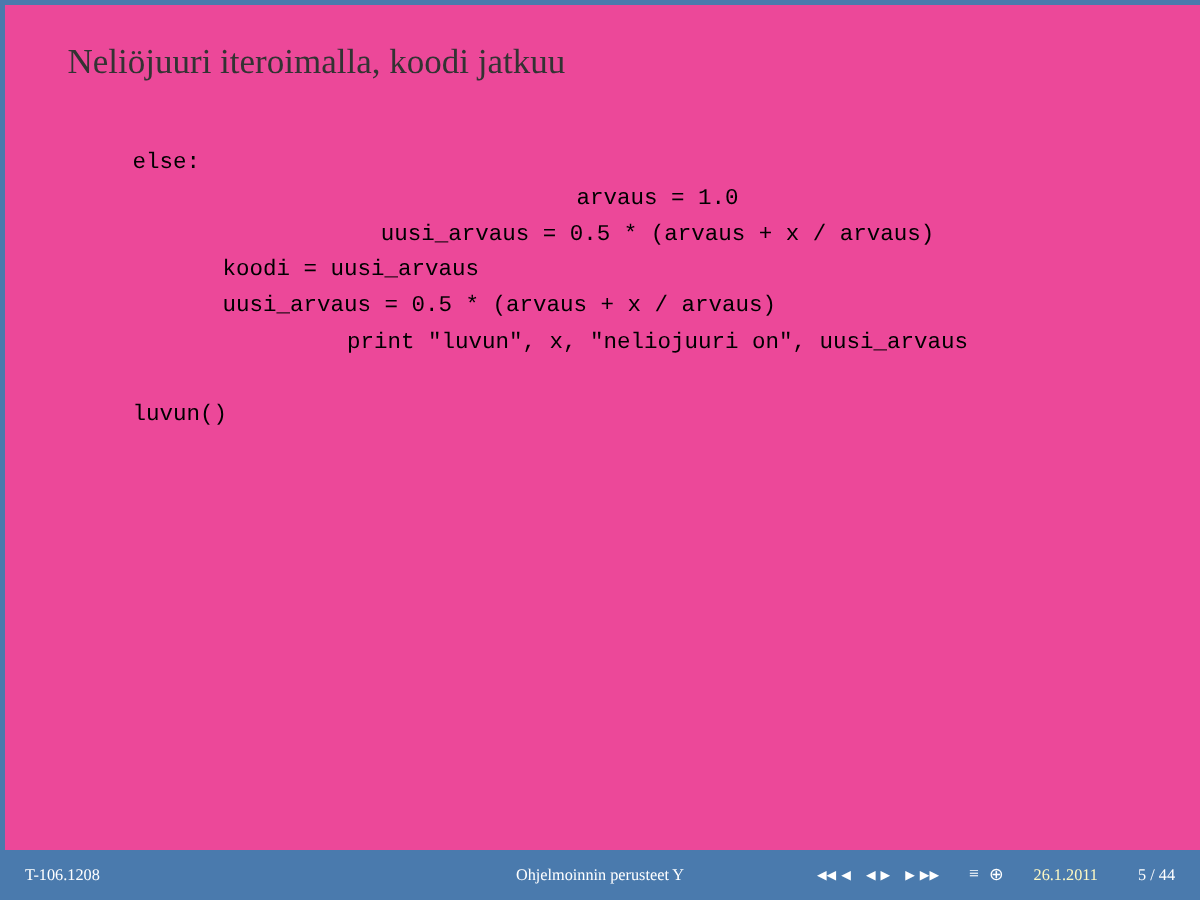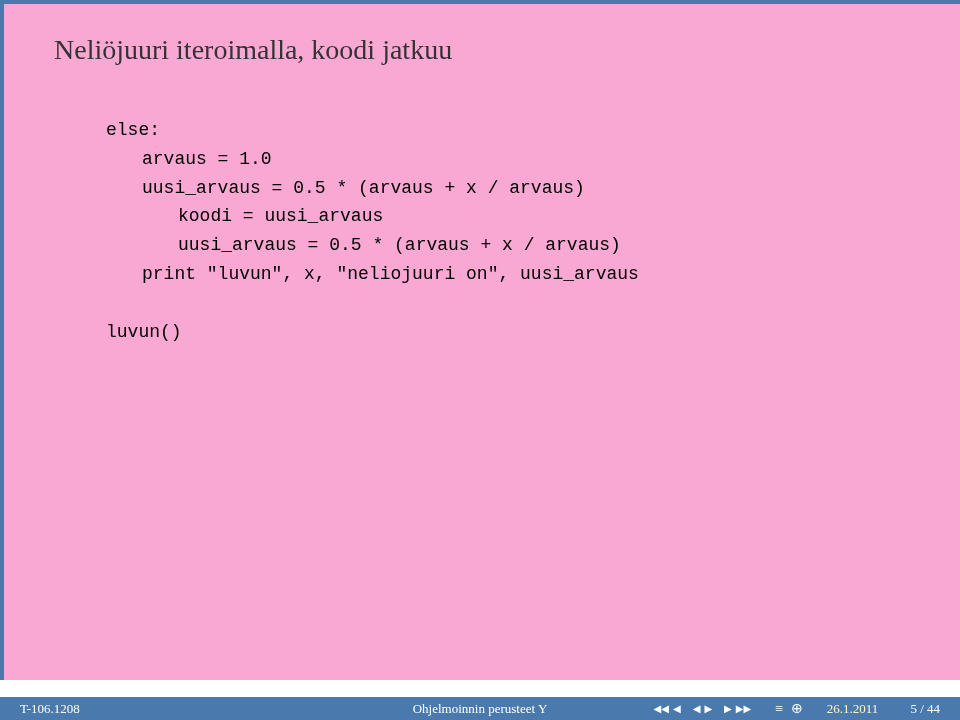--- a/index.html
+++ b/index.html
@@ -37,21 +37,21 @@
       background: #4a7aad;
     }
 
     
     .main-content {
       position: absolute;
       top: 4px;
       left: 4px;
       right: 0;
       bottom: 40px;
-      background: #f9a8d4;
+      background: #ec4899;
       padding: 30px 50px;
     }
 
     
     .slide-title {
       font-size: 28px;
       font-weight: normal;
       color: #333333;
       margin-bottom: 50px;
       font-family: 'Georgia', serif;
@@ -66,33 +66,34 @@
       margin-left: 52px;
     }
 
     .code-line {
       display: block;
       white-space: pre;
     }
 
     .indent1 {
       padding-left: 2em;
+      text-align: center;
     }
 
     .indent2 {
       padding-left: 4em;
     }
 
     
     .footer {
       position: absolute;
       bottom: 0;
       left: 0;
       right: 0;
-      height: 23px;
+      height: 40px;
       background: #4a7aad;
       display: flex;
       align-items: center;
       justify-content: space-between;
       padding: 0 20px;
     }
 
     .footer-left {
       color: #ffffff;
       font-size: 13px;

